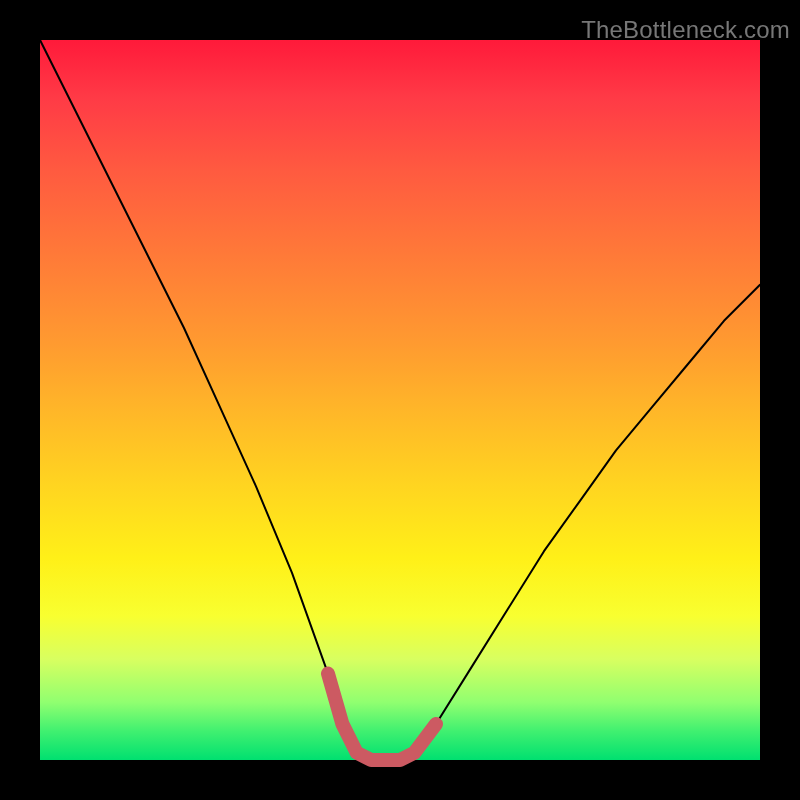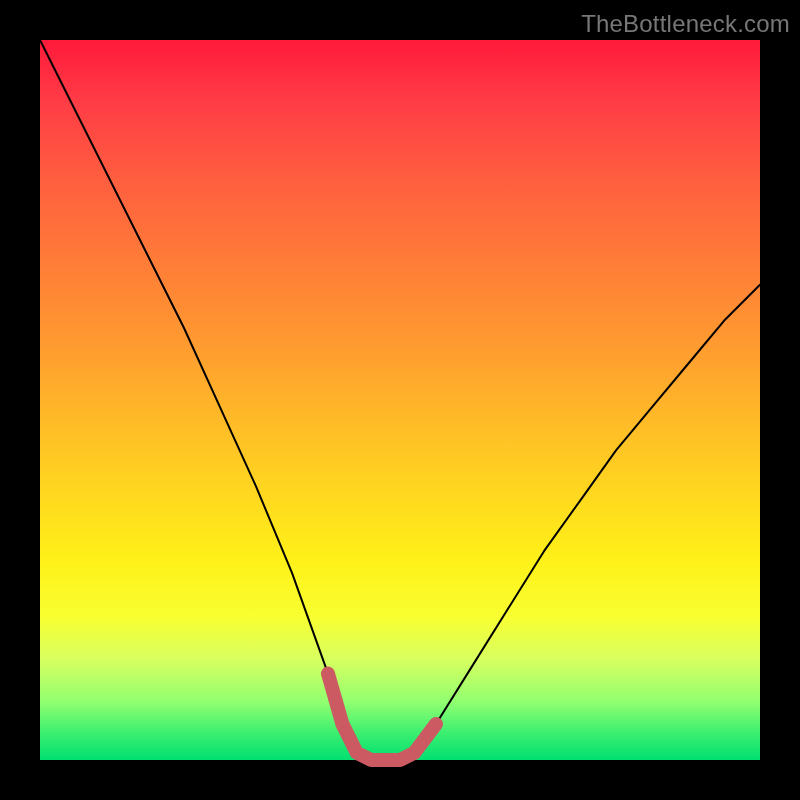--- a/index.html
+++ b/index.html
@@ -36,21 +36,21 @@
       #fff018 72%,
       #f8ff30 80%,
       #d8ff60 86%,
       #90ff70 92%,
       #40f070 96%,
       #00e070 100%
     );
   }
   .watermark {
     position: absolute;
-    top: 10px;
+    top: 16px;
     right: 10px;
     color: #777;
     font-size: 24px;
     font-weight: 500;
     letter-spacing: 0.2px;
     user-select: none;
   }
   svg.curve {
     position: absolute;
     left: 0;

